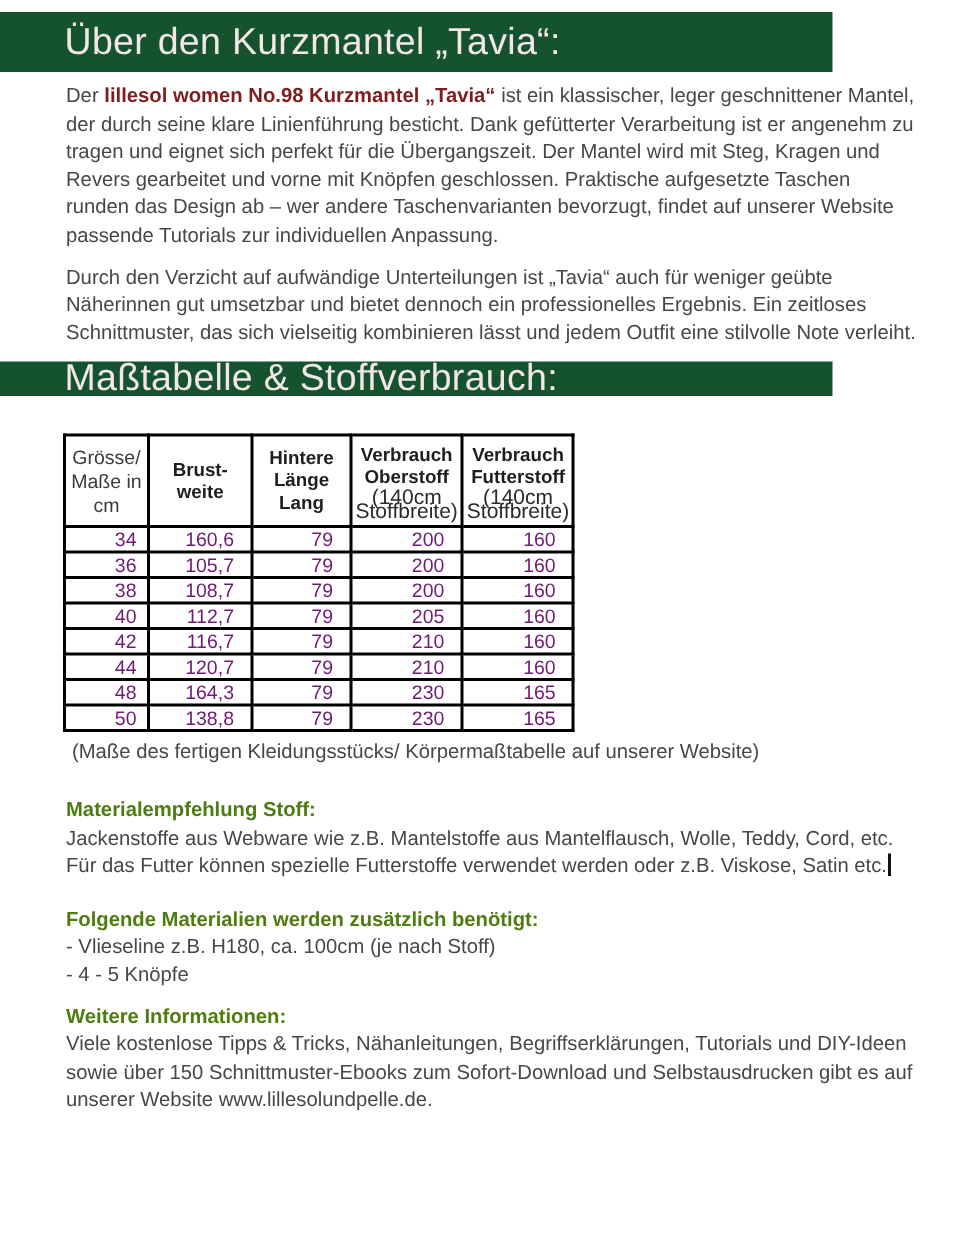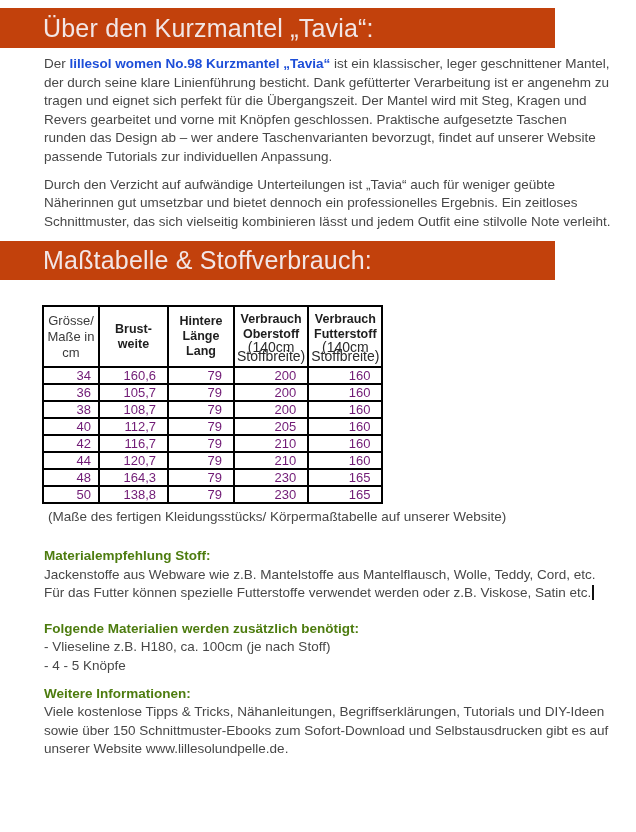--- a/index.html
+++ b/index.html
@@ -6,40 +6,40 @@
   body {
     width: 636px; height: 832px;
     background: #ffffff;
     font-family: "Liberation Sans", sans-serif;
     color: #474747;
     overflow: hidden;
   }
   .banner {
     box-sizing: border-box;
     width: 555px; height: 40px;
-    background: #c2410c;
+    background: #14532d;
     color: #f2e6e6;
     display: flex; align-items: center;
     padding-left: 43px;
     font-size: 25px;
     font-weight: 400;
     letter-spacing: 0.2px;
     white-space: nowrap;
   }
   .banner1 { margin-top: 8px; }
-  .banner2 { margin-top: 10px; height: 39px; }
+  .banner2 { margin-top: 10px; height: 23px; }
   .content { padding: 0 24px 0 44px; }
   .content-top { margin-top: 7px; }
   .para {
     margin: 0;
     font-size: 13.5px;
     line-height: 18.6px;
   }
   .pgap { margin-top: 9px; }
-  .lead-bold { color: #1d4ed8; font-weight: bold; }
+  .lead-bold { color: #7f1d1d; font-weight: bold; }
 
   table.size {
     border-collapse: collapse;
     margin: 25px 0 0 -2px;
     table-layout: fixed;
   }
   table.size th, table.size td { border: 2px solid #000; }
   table.size th {
     font-size: 12.5px;
     font-weight: bold;

